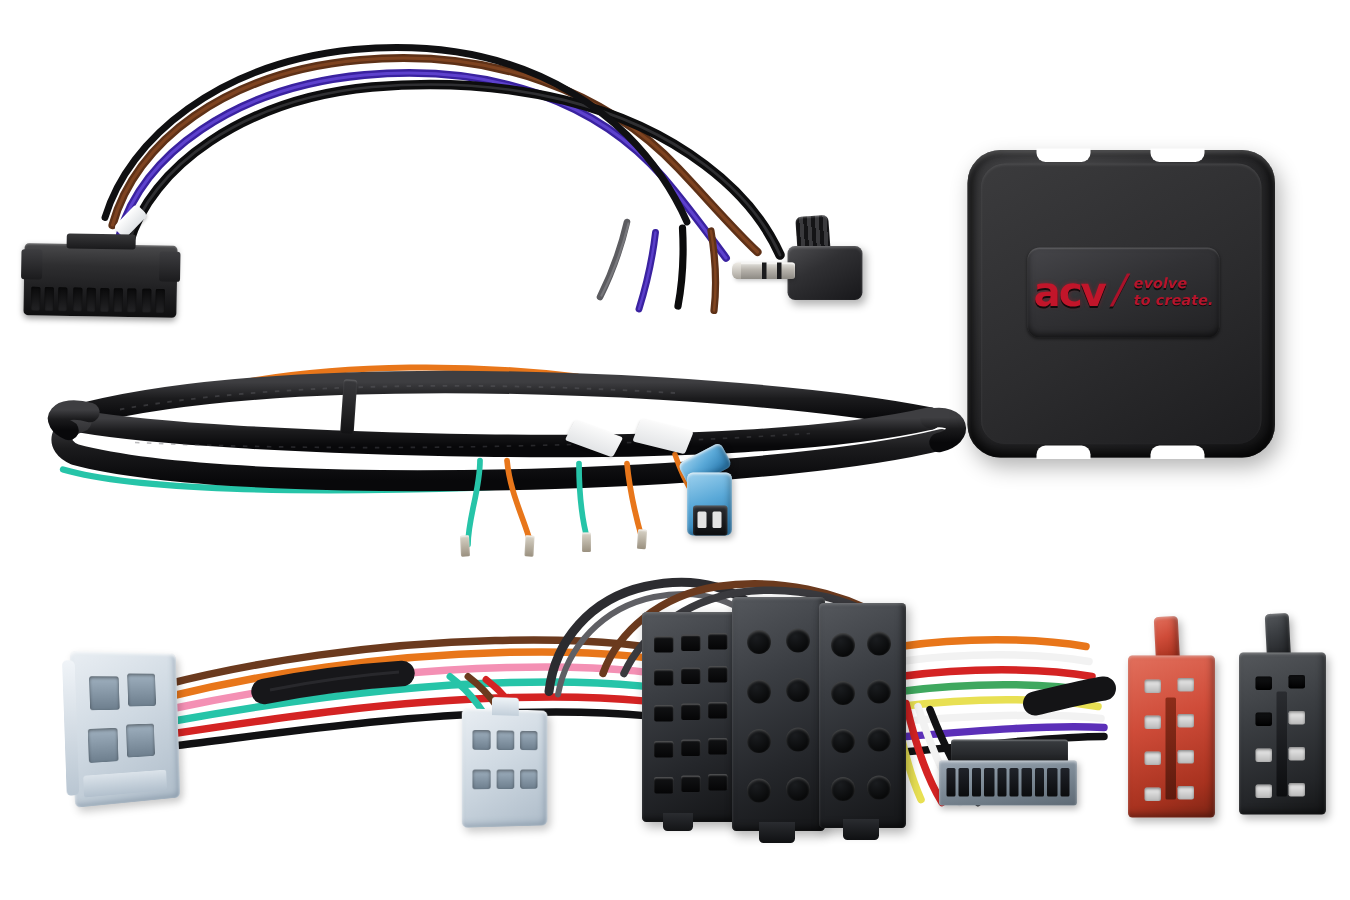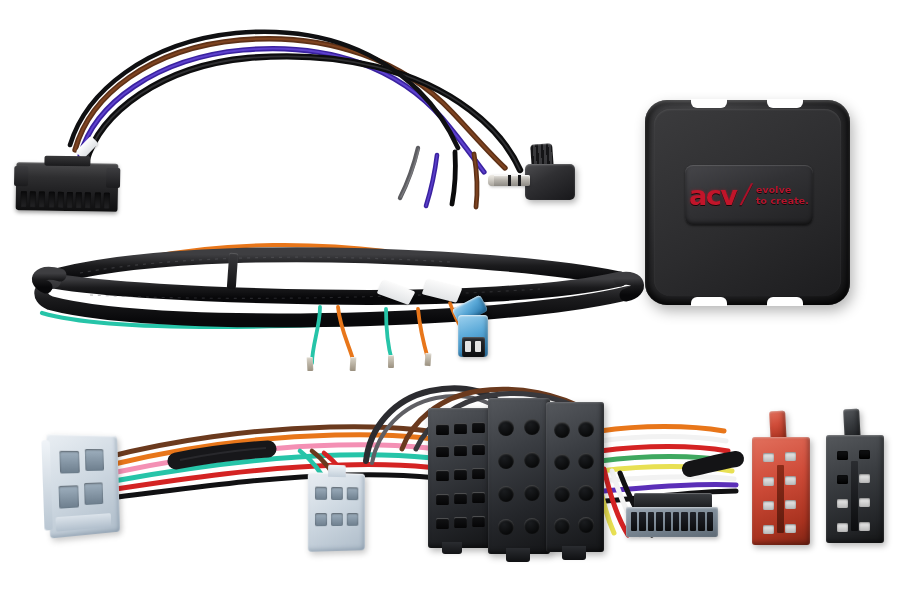--- a/index.html
+++ b/index.html
@@ -46,20 +46,21 @@
     line-height:1;font-family:"DejaVu Sans",sans-serif;
   }
   .logo-slash{
     font-size:30px;color:#a9122a;transform:skewX(-14deg);
     text-shadow:0 1px 0 rgba(0,0,0,.7);line-height:1;font-weight:400;
   }
   .logo-tag{
     font-size:9.5px;font-weight:700;color:#b6142b;line-height:11px;
     text-shadow:0 1px 0 rgba(0,0,0,.7);letter-spacing:.1px;
     font-family:"DejaVu Sans",sans-serif;
+    font-style:italic;
   }
 
   
   #topcable{left:0;top:0;width:620px;height:240px;}
 
   
   #braid{left:20px;top:235px;width:620px;height:140px;}
 
   
   #loom{left:0px;top:365px;width:900px;height:235px;}

